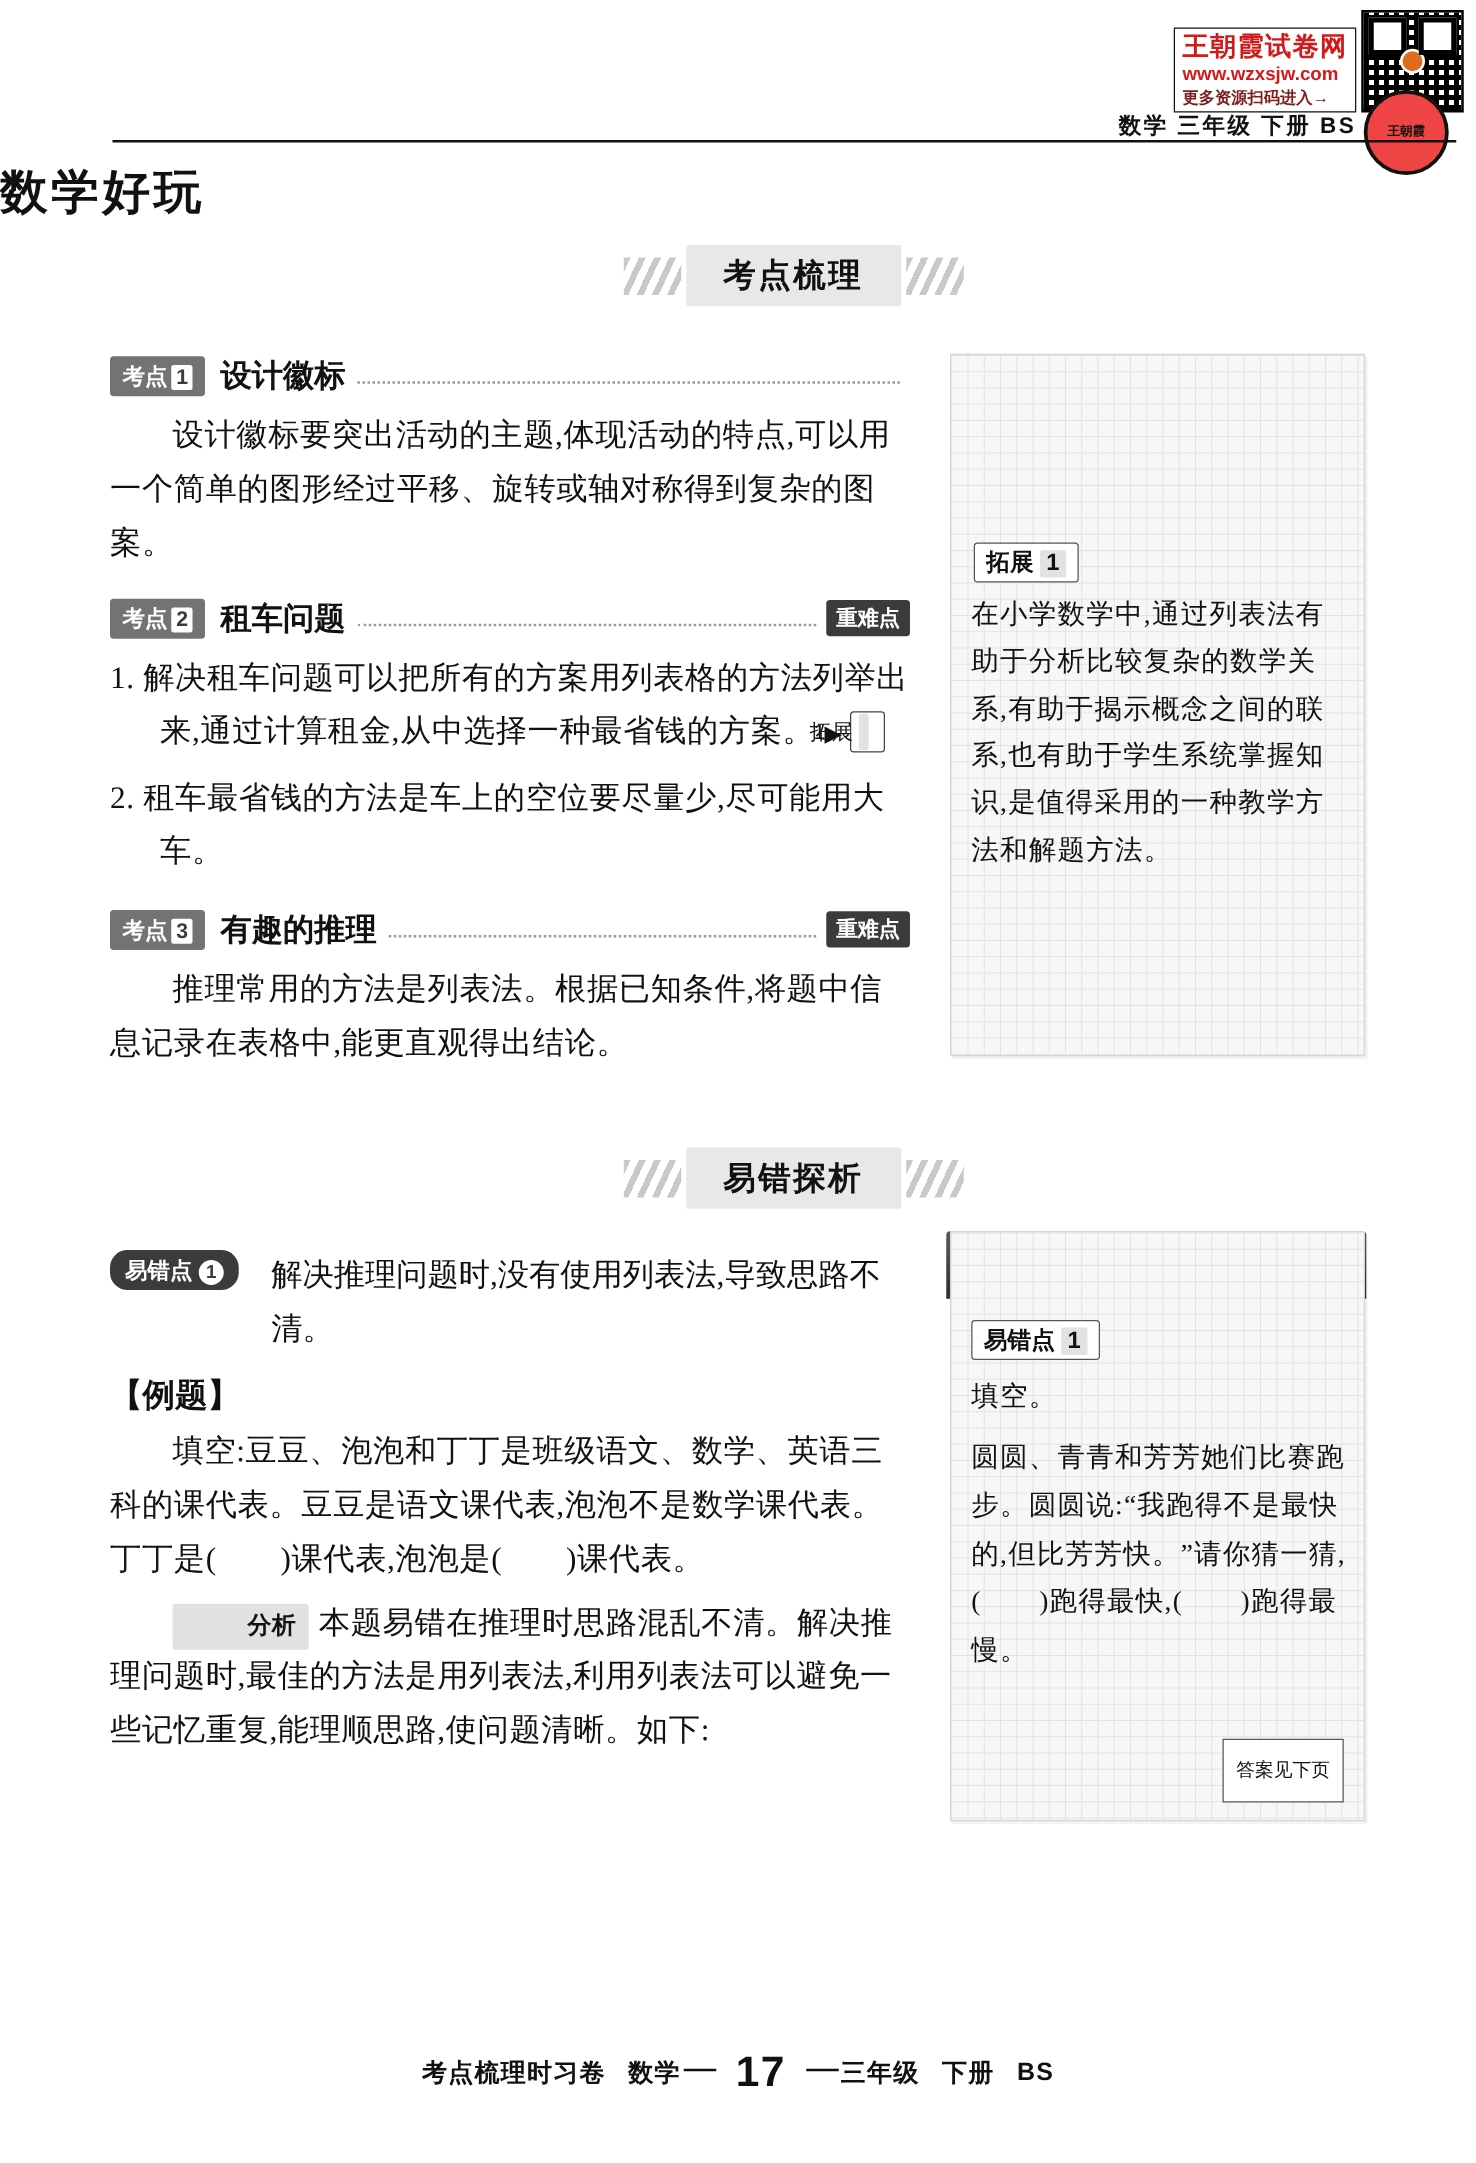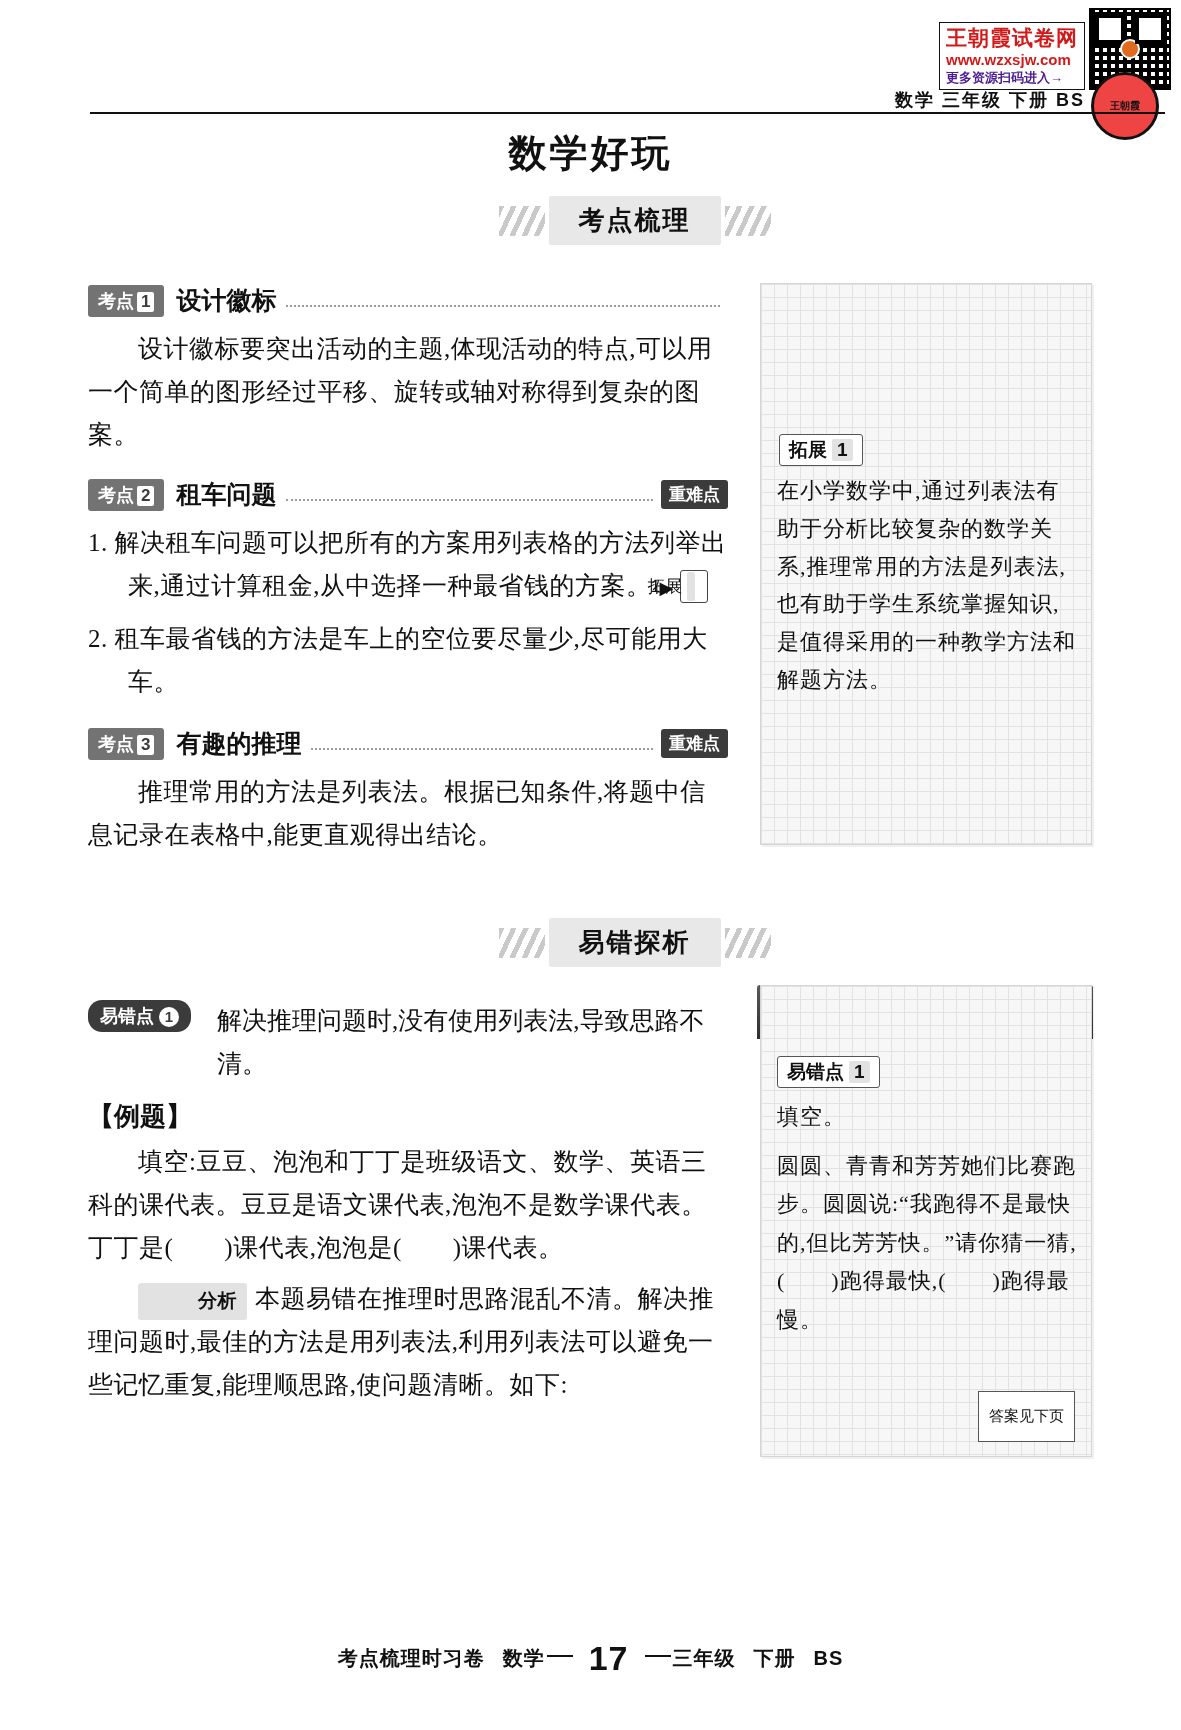--- a/index.html
+++ b/index.html
@@ -20,21 +20,21 @@
   }
   .banner-text{
     background:#ffffff;
     border:1px solid #111;
     padding:2px 6px 3px 6px;
     line-height:1.25;
     font-family:"Liberation Sans","DejaVu Sans",sans-serif;
   }
   .banner-line1{color:#d21a1a;font-size:21px;font-weight:bold;letter-spacing:1px;}
   .banner-line2{color:#d21a1a;font-size:15px;font-weight:bold;letter-spacing:0px;}
-  .banner-line3{color:#4c1d95;font-size:13px;font-weight:bold;}
+  .banner-line3{color:#7f1d1d;font-size:13px;font-weight:bold;}
   .qr{
     width:78px;height:78px;margin-left:4px;
     background:
       repeating-linear-gradient(90deg,#000 0 4px,#fff 4px 8px),
       repeating-linear-gradient(0deg,#000 0 4px,#fff 4px 8px);
     background-blend-mode:multiply;
     border:2px solid #000;
     position:relative;
   }
   .qr:before,.qr:after{
@@ -56,21 +56,21 @@
     border:3px solid #111;display:flex;align-items:center;justify-content:center;
     font-size:10px;line-height:1.05;text-align:center;font-weight:bold;
     background:#ef4444;
   }
   .rule{
     position:absolute;left:90px;right:16px;top:112px;height:2px;background:#111;
   }
 
   
   .title{
-    position:absolute;top:128px;left:0;width:1181px;text-align:center;
+    position:absolute;top:128px;left:0;width:1181px;
     font-size:38px;font-weight:bold;letter-spacing:3px;
     font-family:"Liberation Sans","DejaVu Sans",sans-serif;
   }
 
   
   .sec{
     position:absolute;left:0;width:1181px;display:flex;justify-content:center;align-items:center;padding-left:44px;
   }
   .sec .slash{
     width:46px;height:30px;
@@ -275,21 +275,21 @@
       <span class="pill"><span>易错点</span><span class="n">1</span></span>
       <span class="ecuo-text">解决推理问题时,没有使用列表法,导致思路不清。</span>
     </div>
     <div class="bracket-h">【例题】</div>
     <div class="para" style="margin-top:6px;">填空:豆豆、泡泡和丁丁是班级语文、数学、英语三科的课代表。豆豆是语文课代表,泡泡不是数学课代表。丁丁是(　　)课代表,泡泡是(　　)课代表。</div>
     <div class="para" style="margin-top:8px;"><span class="sub-tag">分析</span><span>本题易错在推理时思路混乱不清。解决推理问题时,最佳的方法是用列表法,利用列表法可以避免一些记忆重复,能理顺思路,使问题清晰。如下:</span></div>
   </div>
 
   <div class="grid-box tuozhan-box">
     <div class="tz-tag"><span>拓展</span><span class="n">1</span></div>
-    <div class="tz-text">在小学数学中,通过列表法有助于分析比较复杂的数学关系,推理常用的方法是列表法,也有助于学生系统掌握知识,是值得采用的一种教学方法和解题方法。</div>
+    <div class="tz-text">在小学数学中,通过列表法有助于分析比较复杂的数学关系,有助于揭示概念之间的联系,也有助于学生系统掌握知识,是值得采用的一种教学方法和解题方法。</div>
   </div>
 
   <div class="jyfs-head">
       <span>举一反三</span>
     </div>
   <div class="grid-box jyfs-box">
     <div class="jyfs-inner">
       <span class="jyfs-tag"><span>易错点</span><span class="n">1</span></span>
       <div class="jyfs-line">填空。</div>
       <div class="jyfs-line">圆圆、青青和芳芳她们比赛跑步。圆圆说:“我跑得不是最快的,但比芳芳快。”请你猜一猜,(　　)跑得最快,(　　)跑得最慢。</div>

